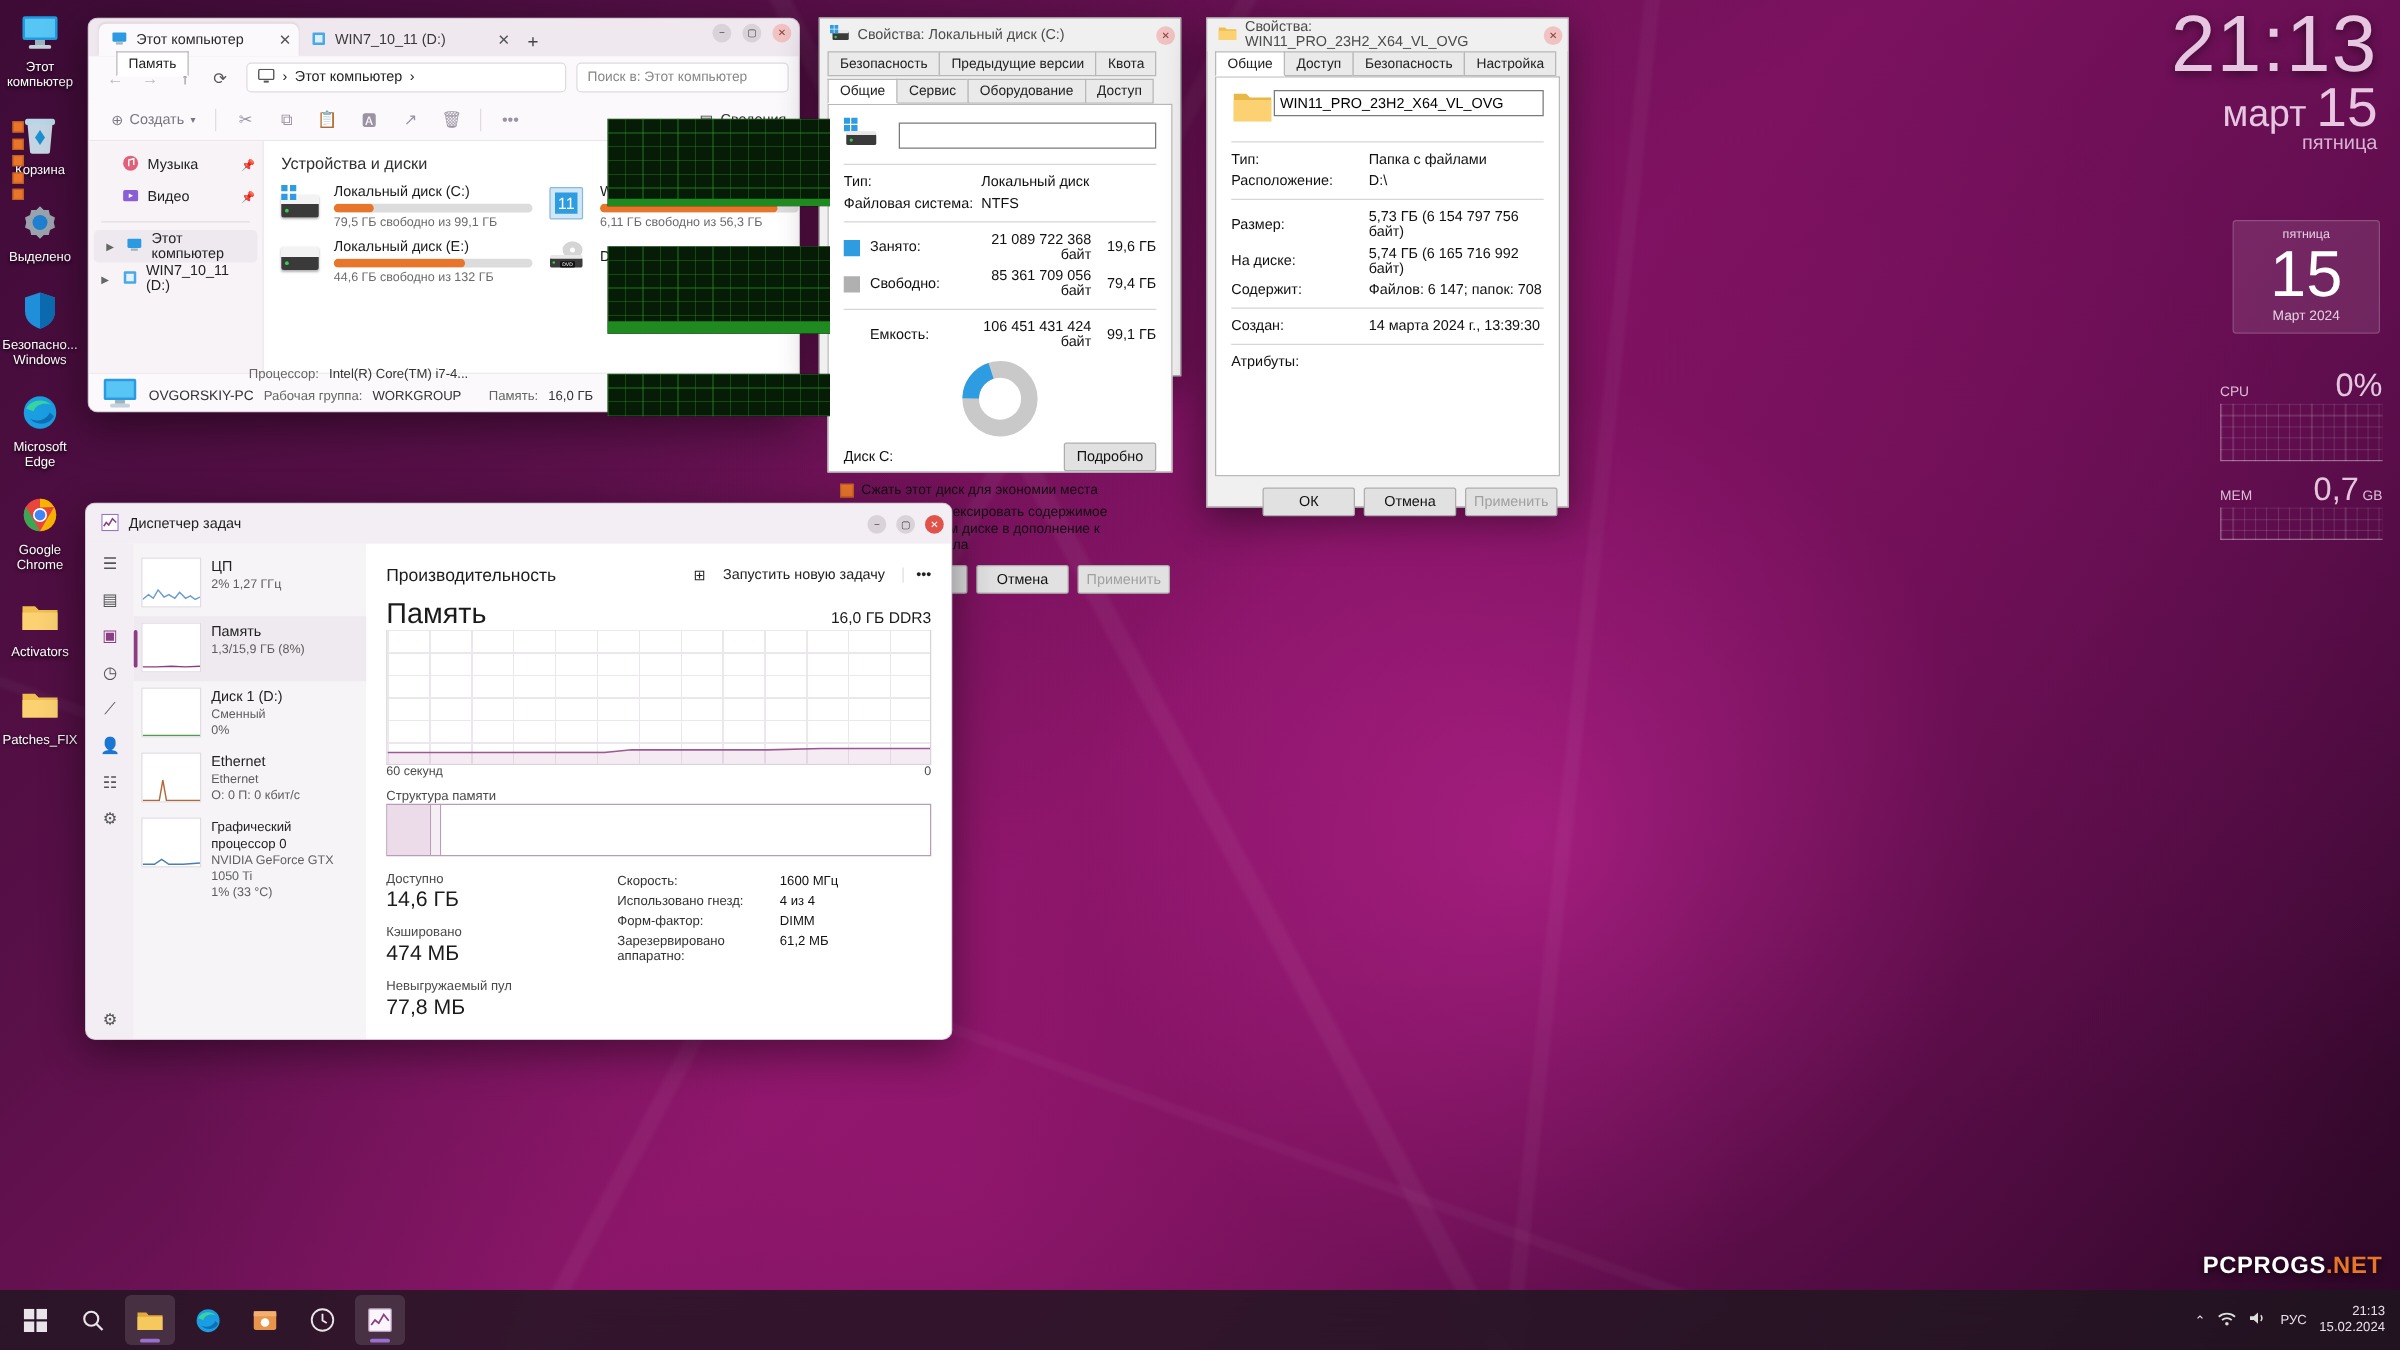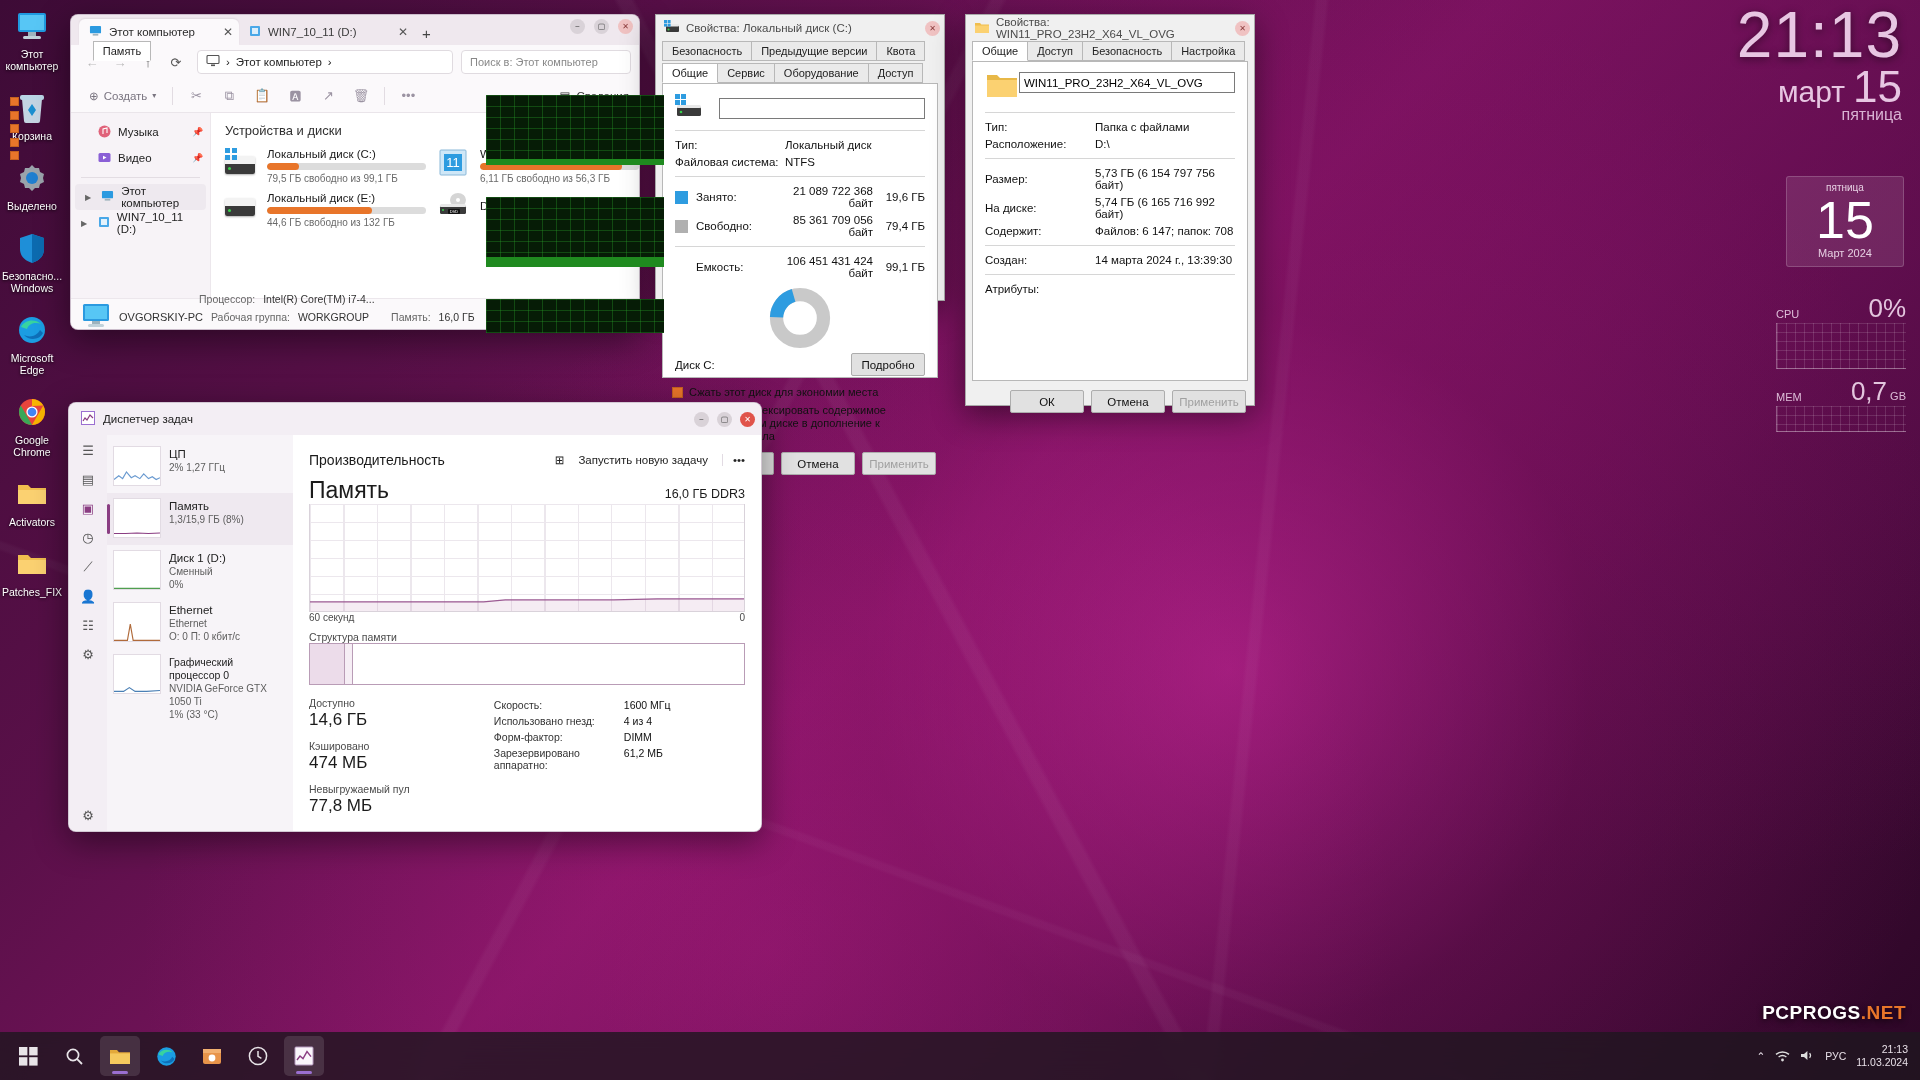--- a/index.html
+++ b/index.html
@@ -1087,16 +1087,16 @@
           <circle cx="7.5" cy="11" r="1.4" fill="#ddd"></circle>
         </svg></span>
     <span>
       <svg width="15" height="13" viewBox="0 0 15 13">
           <path d="M1 5h3l3.4-3v9L4 8H1z" fill="#ddd"></path>
           <path d="M9.6 4.2a3.6 3.6 0 0 1 0 4.6" stroke="#ddd" stroke-width="1.2" fill="none"></path>
         </svg></span>
     <span>РУС</span>
     <span id="tb-clock">
       <div>21:13</div>
-      <div>11.03.2024</div>
+      <div>15.02.2024</div>
     </span>
   </div>
 </div>
 
 </body></html>

